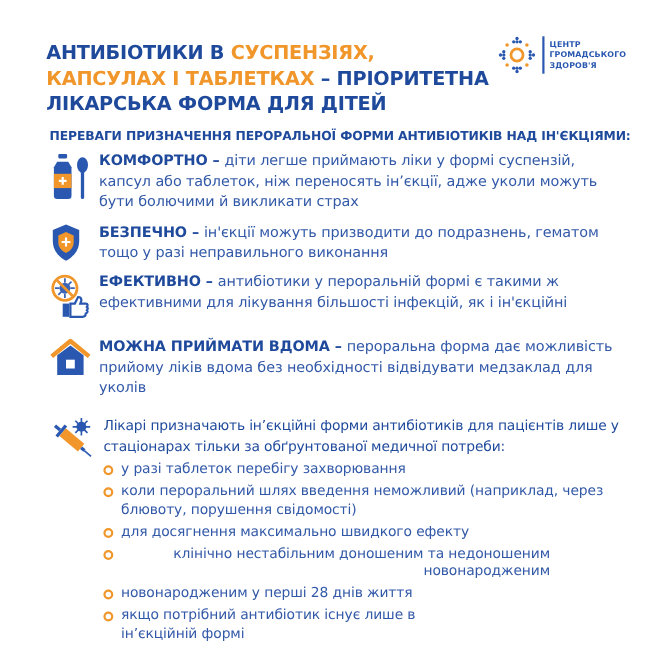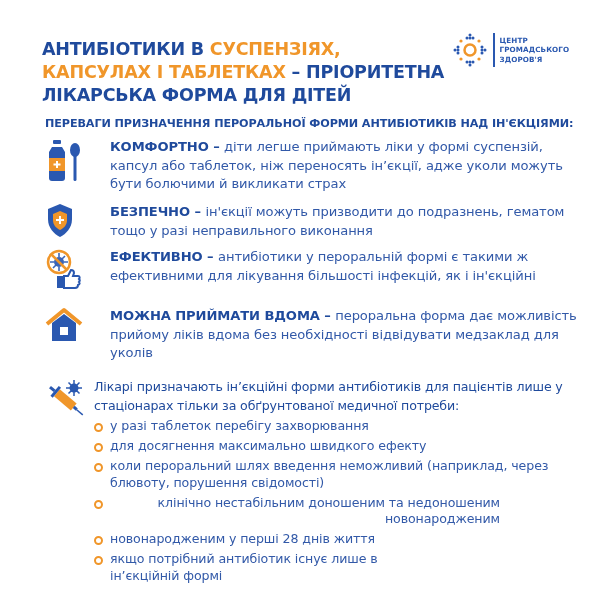--- a/index.html
+++ b/index.html
@@ -6,21 +6,21 @@
   body{width:600px;height:600px;position:relative;overflow:hidden;font-family:"DejaVu Sans","Liberation Sans",sans-serif;color:#2d57a6;}
   .title{position:absolute;left:42px;top:38px;width:420px;font-family:"DejaVu Sans",sans-serif;font-weight:bold;font-size:17.5px;line-height:23px;color:#1f4a9c;letter-spacing:-0.2px;}
   .title .o{color:#f0962a;}
   .logo{position:absolute;left:452px;top:32px;display:flex;align-items:center;}
   .logo svg{display:block;}
   .logo .bar{width:1.5px;height:34px;background:#2a58b0;margin:0 5px 0 5px;}
   .logo .txt{font-weight:bold;font-size:7.2px;line-height:9.5px;color:#2a58b0;letter-spacing:0.1px;}
   .subhead{position:absolute;left:45px;top:117px;font-weight:bold;font-size:11.2px;color:#1f4a9c;letter-spacing:-0.1px;}
   .item{position:absolute;left:44px;display:flex;}
   .item .ic{width:42px;flex:0 0 42px;}
-  .item .txt{margin-left:24px;font-size:13.1px;line-height:18.5px;color:#3259a8;letter-spacing:-0.1px;}
+  .item .txt{margin-left:4px;font-size:13.1px;line-height:18.5px;color:#3259a8;letter-spacing:-0.1px;}
   .item .txt b{color:#1f4a9c;}
   .doc{position:absolute;left:44px;top:378px;display:flex;}
   .doc .txt{margin-left:8px;font-weight:normal;font-size:12.6px;line-height:18.5px;color:#1f4a9c;letter-spacing:-0.15px;}
   ul.bl{position:absolute;left:94px;top:418px;margin:0;padding:0;list-style:none;width:470px;}
   ul.bl li{position:relative;padding-left:16px;font-size:12.6px;line-height:16.5px;color:#3259a8;margin-bottom:3.5px;letter-spacing:-0.1px;}
   ul.bl li .dot{position:absolute;left:0;top:5px;width:5px;height:5px;border:2.2px solid #f0962a;border-radius:50%;}
 </style>
 </head>
 <body>
 
@@ -132,18 +132,18 @@
       </g>
       <circle cx="30" cy="10" r="4.5" fill="#2a58b0"></circle>
       <path d="M30 2 v16 M22 10 h16 M24.5 4.5 l11 11 M35.5 4.5 l-11 11" stroke="#2a58b0" stroke-width="1.5"></path>
     </svg>
   </div>
   <div class="txt" style="width:500px;">Лікарі призначають ін’єкційні форми антибіотиків для пацієнтів лише у стаціонарах тільки за обґрунтованої медичної потреби:</div>
 </div>
 
 <ul class="bl">
   <li><span class="dot"></span><span>у разі таблеток перебігу захворювання</span></li>
+  <li><span class="dot"></span><span>коли пероральний шлях введення неможливий (наприклад, через блювоту, порушення свідомості)</span></li>
   <li><span class="dot"></span><span>для досягнення максимально швидкого ефекту</span></li>
-  <li><span class="dot"></span><span>коли пероральний шлях введення неможливий (наприклад, через блювоту, порушення свідомості)</span></li>
   <li style="width:390px;text-align:right;"><span class="dot"></span><span>клінічно нестабільним доношеним та недоношеним новонародженим</span></li>
   <li><span class="dot"></span><span>новонародженим у перші 28 днів життя</span></li>
   <li style="width:280px;"><span class="dot"></span><span>якщо потрібний антибіотик існує лише в ін’єкційній формі</span></li>
 </ul>
 
 </body></html>

